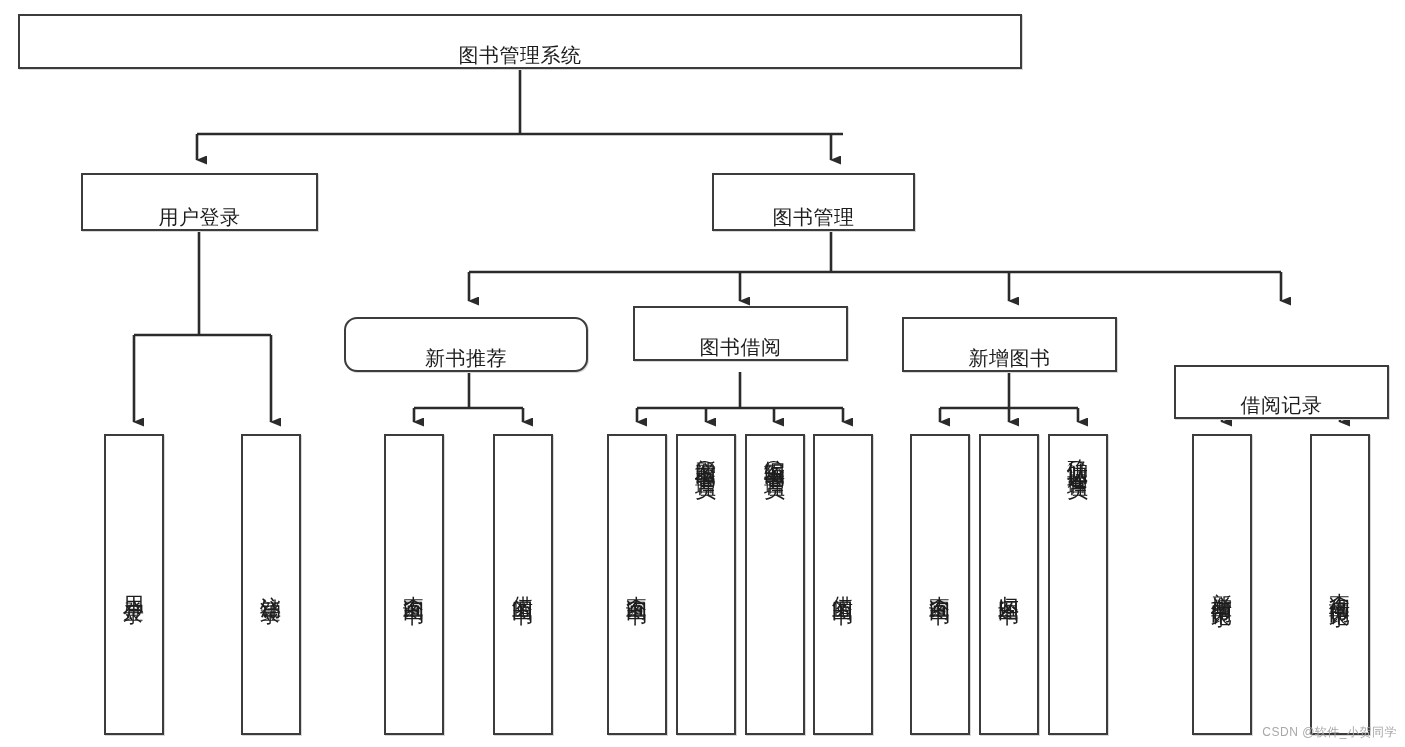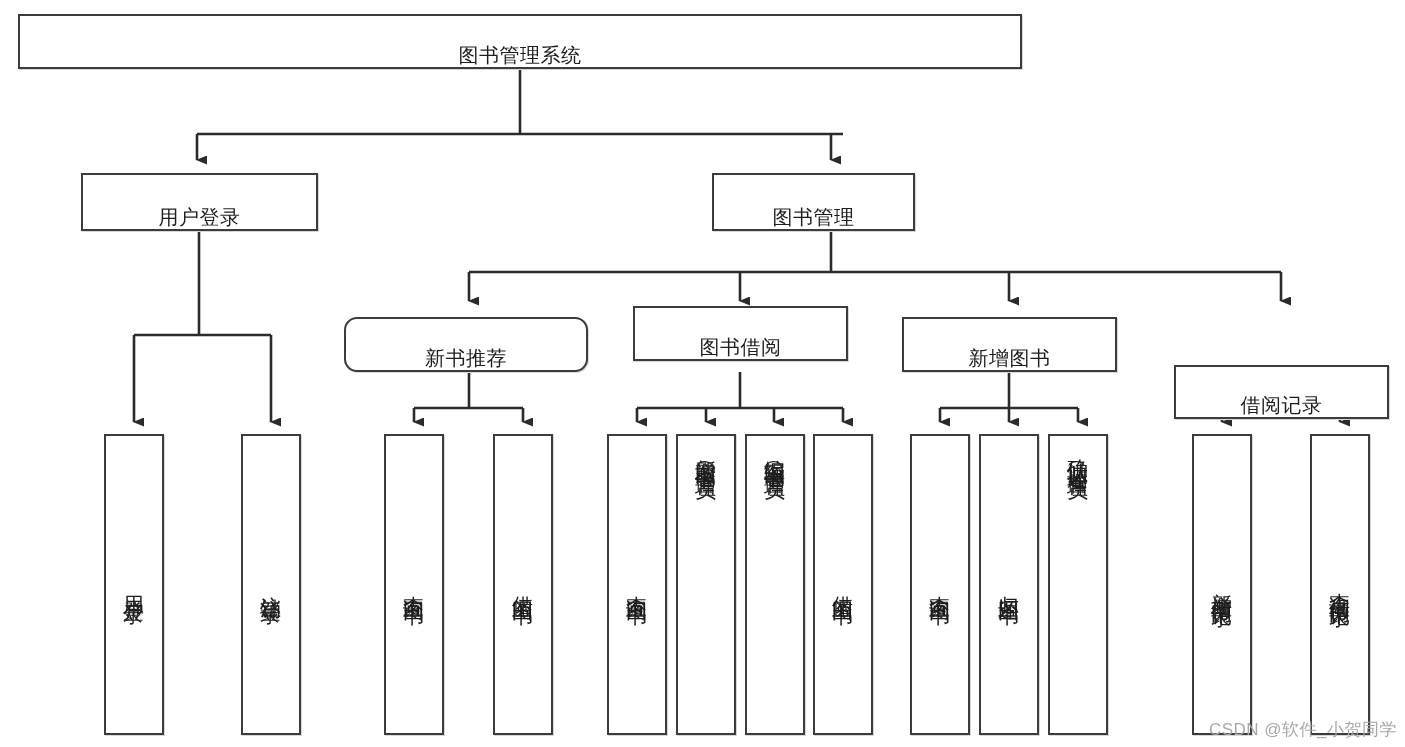--- a/index.html
+++ b/index.html
@@ -58,21 +58,21 @@
     line-height: 1;
   }
   .node-box.vertical.centered {
     align-items: center;
     padding-top: 0;
   }
   .watermark {
     position: absolute;
     right: 8px;
     bottom: 6px;
-    font-size: 17px;
+    font-size: 12px;
     color: #a8a8a8;
     letter-spacing: 0.5px;
     white-space: nowrap;
     pointer-events: none;
   }
 </style>
 </head>
 <body>
 
 <div id="diagram-root">

